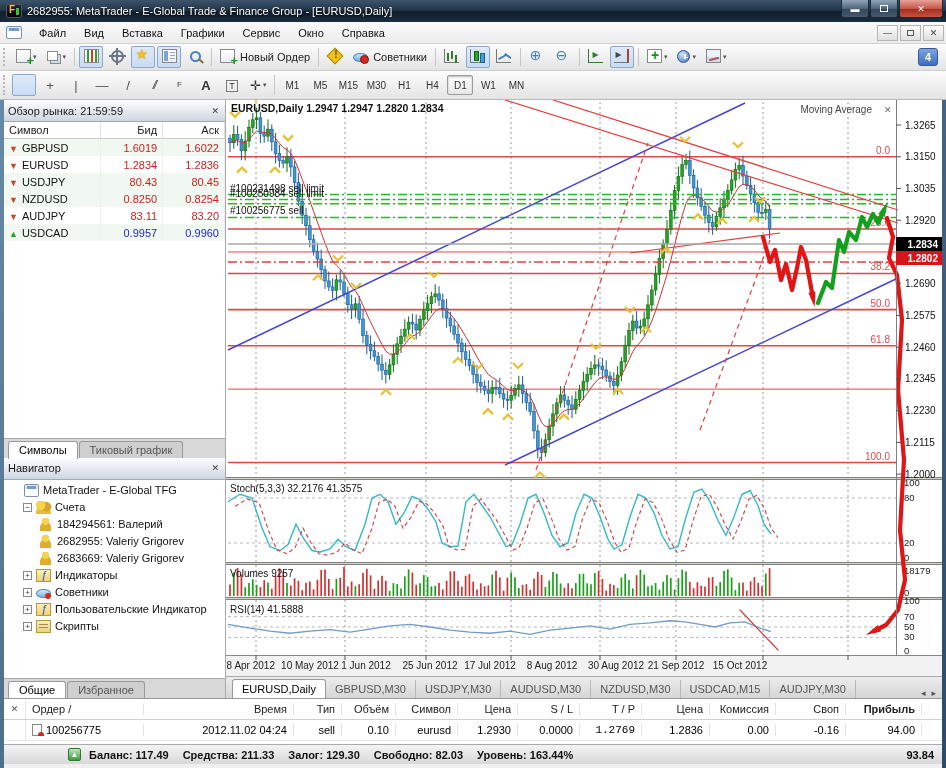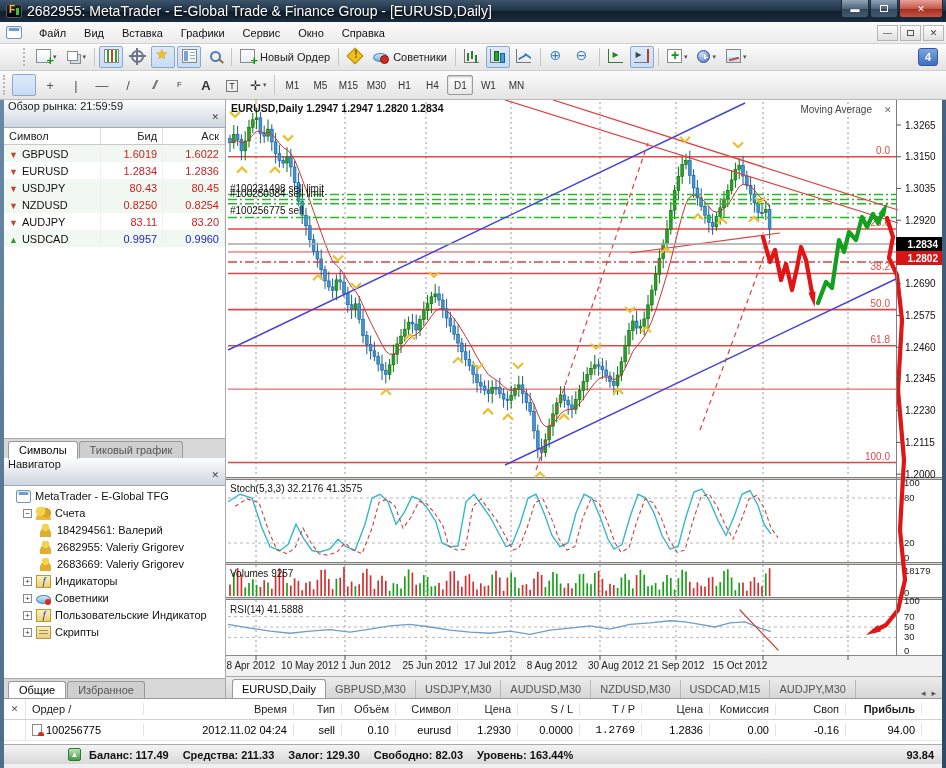--- a/index.html
+++ b/index.html
@@ -7,41 +7,41 @@
   #stage{position:relative;width:946px;height:768px;overflow:hidden;background:#5e7f9e;}
   .window{position:absolute;inset:0;display:flex;flex-direction:column;
           background:linear-gradient(135deg,#6b8cab,#2e4a66);}
   
   .titlebar{height:22px;display:flex;align-items:center;padding:0 2px 0 6px;
             background:linear-gradient(#3d546b 0%,#22364a 45%,#101d2b 55%,#1b2d40 100%);color:#fff;}
   .titlebar .app-icon{width:16px;height:14px;border-radius:2px;margin-right:5px;
             background:linear-gradient(#223,#001);border:1px solid #555;position:relative;}
   .titlebar .app-icon::before{content:"F";position:absolute;left:2px;top:-1px;font-size:10px;font-weight:bold;color:#f0c030;}
   .titlebar .app-icon::after{content:"";position:absolute;right:2px;bottom:2px;width:3px;height:7px;background:#39c439;}
-  .titlebar .title{flex:1;font-size:14px;text-shadow:0 1px 2px #000;white-space:nowrap;overflow:hidden;}
+  .titlebar .title{flex:1;font-size:11px;text-shadow:0 1px 2px #000;white-space:nowrap;overflow:hidden;}
   .aero-btns{display:flex;height:18px;margin-top:-4px;}
   .aero-btn{width:28px;height:18px;border:1px solid #1c2a38;border-top:none;color:#fff;font-size:9px;
             display:flex;align-items:center;justify-content:center;
             background:linear-gradient(#8fa5b8,#51667a 50%,#31475c 52%,#44596e);border-radius:0 0 3px 3px;margin-right:1px;}
   .aero-btn.close{width:44px;background:linear-gradient(#e8a299,#c4594b 50%,#a22d1d 52%,#c75243);}
   .restore-glyph{width:8px;height:7px;border:1px solid #fff;background:transparent;display:inline-block;}
   
   .menubar{height:22px;background:linear-gradient(#fafafa,#ececec);border-bottom:1px solid #d2d2d2;
            display:flex;align-items:center;font-size:11px;color:#111;padding-left:4px;}
   .menu-mini-icon{width:16px;height:13px;border:1px solid #7a93ad;border-radius:2px;margin:0 8px 0 2px;
            background:linear-gradient(#dcebfb 40%,#fff 40%);position:relative;}
   .menu-mini-icon::after{content:"";position:absolute;left:2px;top:1px;right:2px;height:3px;background:#6f9ccb;}
   .menu-item{padding:3px 9px;cursor:default;}
   .menubar .spacer{flex:1;}
   .child-ctrl{width:21px;height:16px;border:1px solid #b5b5b5;background:linear-gradient(#fdfdfd,#dfdfdf);
            display:flex;align-items:center;justify-content:center;font-size:9px;color:#444;margin-right:2px;}
   .child-restore{width:7px;height:6px;border:1px solid #555;}
   
   .tbrow{background:linear-gradient(#fcfcfc,#e4e4e4);border-bottom:1px solid #cfcfcf;display:flex;align-items:center;}
-  .tb2{height:27px;padding-left:20px;}
+  .tb2{height:27px;}
   .tb3{height:29px;border-bottom:1px solid #b9b9b9;}
   .grip{width:5px;height:70%;margin:0 3px;border-left:2px dotted #b8b8b8;}
   .tb-sep{width:1px;height:70%;background:#c6c6c6;margin:0 3px;}
   .tb-btn{height:22px;min-width:24px;border:1px solid transparent;border-radius:2px;margin:0 1px;
           display:flex;align-items:center;justify-content:center;padding:0 3px;font-size:11px;color:#222;}
   .tb-btn.pressed{border-color:#8aa8cc;background:linear-gradient(#dfeafa,#c8dcf5);}
   .tb-btn .lbl{margin-left:5px;white-space:nowrap;}
   .dd{font-size:7px;color:#555;margin-left:2px;}
   .badge-4{margin-left:auto;margin-right:8px;width:20px;height:18px;border-radius:3px;border:1px solid #35579a;
           background:linear-gradient(#7da4e0,#3f6fc0);color:#fff;font-size:11px;font-weight:bold;
@@ -95,22 +95,22 @@
   .t-cursor{width:10px;height:13px;background:#1a1a1a;clip-path:polygon(0 0,70% 55%,42% 57%,62% 92%,48% 100%,30% 62%,0 78%);}
   .t-glyph{font-size:13px;color:#555;}
   .t-box{border:1px solid #777;font-size:9px;color:#333;padding:0 2px;}
   .t-fibo{width:14px;height:12px;background:repeating-linear-gradient(#888 0 1px,transparent 1px 5px);position:relative;}
   .t-fibo::after{content:"F";position:absolute;right:-2px;bottom:-4px;font-size:8px;color:#333;}
   .t-chan{font-size:12px;color:#555;font-style:italic;letter-spacing:-2px;}
   
   .frame{flex:1;display:flex;flex-direction:column;margin:0 4px;background:#f0f0f0;min-height:0;}
   .main{flex:1;display:flex;min-height:0;}
   .left-col{width:222px;display:flex;flex-direction:column;border-right:1px solid #a9a9a9;background:#e8e8e8;min-height:0;}
-  .panel-head{height:28px;background:linear-gradient(#fdfdfe,#cfd6e0);border-bottom:1px solid #9daabb;
-        display:flex;font-size:11px;color:#1a1a1a;padding:0 4px;flex-direction:column;}
+  .panel-head{height:22px;background:linear-gradient(#fdfdfe,#cfd6e0);border-bottom:1px solid #9daabb;
+        display:flex;align-items:center;font-size:11px;color:#1a1a1a;padding:0 4px;}
   .panel-head .x{margin-left:auto;color:#444;font-size:9px;padding:0 2px;}
   .mw-table{background:#fff;font-size:11px;width:100%;border-collapse:collapse;}
   .mw-table th{font-weight:normal;text-align:right;border-bottom:1px solid #c9c9c9;border-right:1px solid #e2e2e2;padding:2px 5px;color:#222;}
   .mw-table th:first-child{text-align:left;}
   .mw-table td{padding:2.5px 5px;text-align:right;border-right:1px solid #f0f0f0;}
   .mw-table tr.alt{background:#f1f8f1;}
   .mw-sym{text-align:left !important;color:#111;white-space:nowrap;}
   .mw-arrow{font-size:9px;margin-right:4px;}
   .val-red{color:#cc2020;} .val-blue{color:#2424c8;}
   .mw-fill{flex:1;background:#fff;}
@@ -372,21 +372,21 @@
         <div class="mw-fill"></div>
         <div class="tabstrip" id="mw-tabs">
               <span class="tab active">Символы</span>
               <span class="tab">Тиковый график</span>
             </div>
         <div class="panel-head">
           <span>Навигатор</span>
           <span class="x">✕</span>
         </div>
         <div class="nav-body" id="nav-tree">
-              <div class="tree-row" style="padding-left: 12px;">
+              <div class="tree-row" style="padding-left: 20px;">
                 <span class="nico n-root"></span>
                 <span>MetaTrader - E-Global TFG</span>
               </div>
               <div class="tree-row" style="padding-left: 19px;">
                 <span class="exp">−</span>
                 <span class="nico n-accounts"></span>
                 <span>Счета</span>
               </div>
               <div class="tree-row" style="padding-left: 34px;">
                 <span style="width: 0px;"></span>

